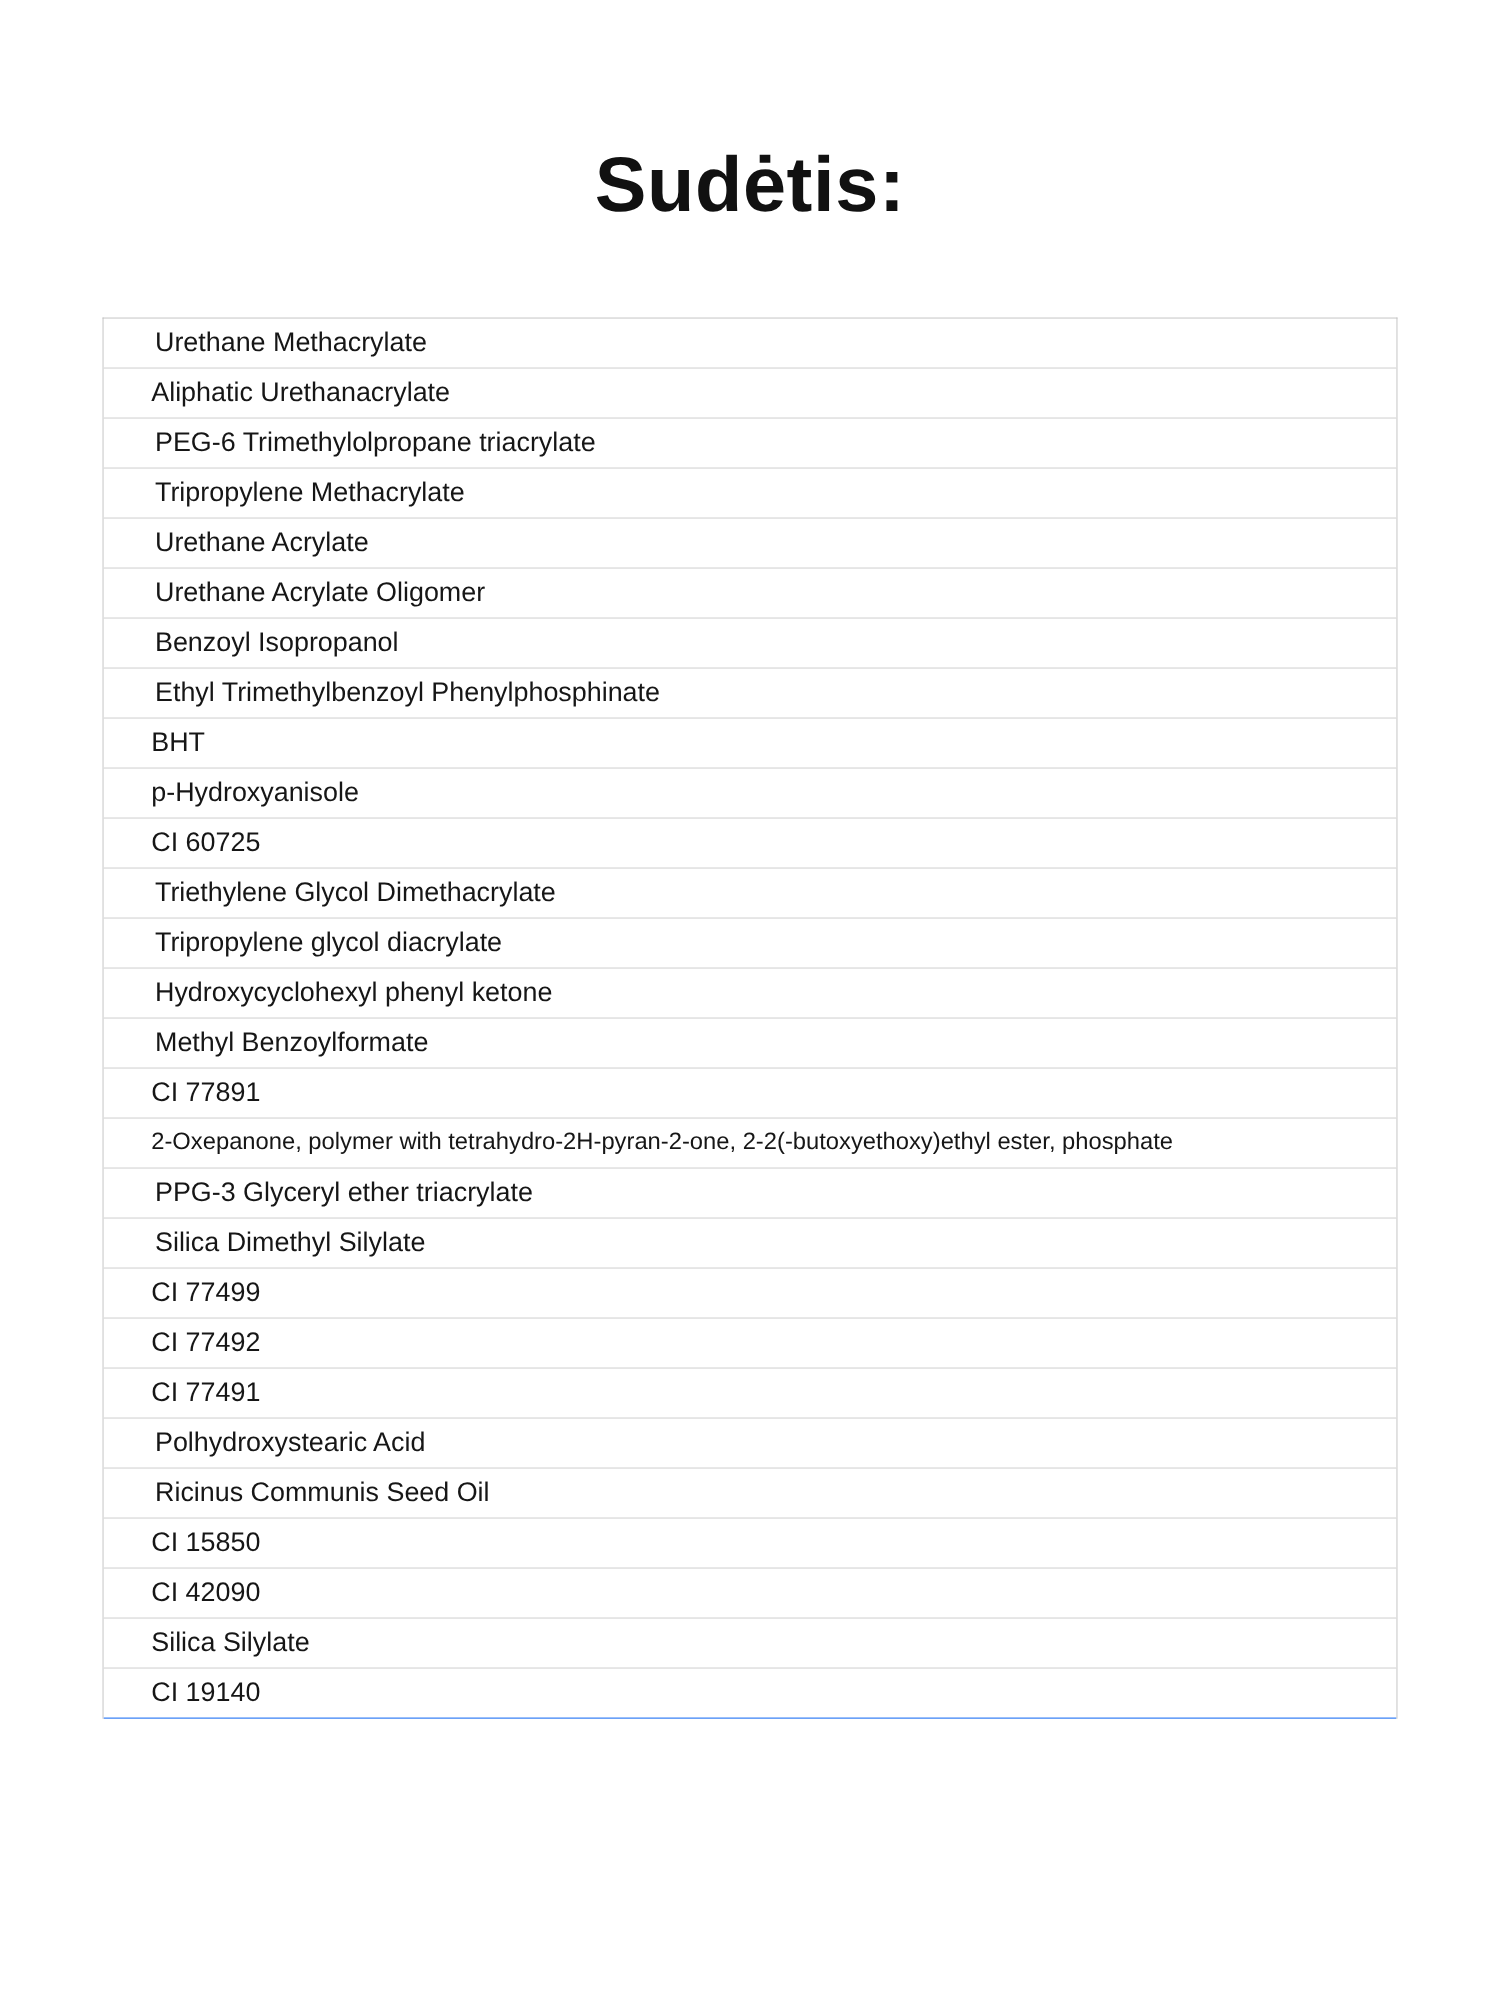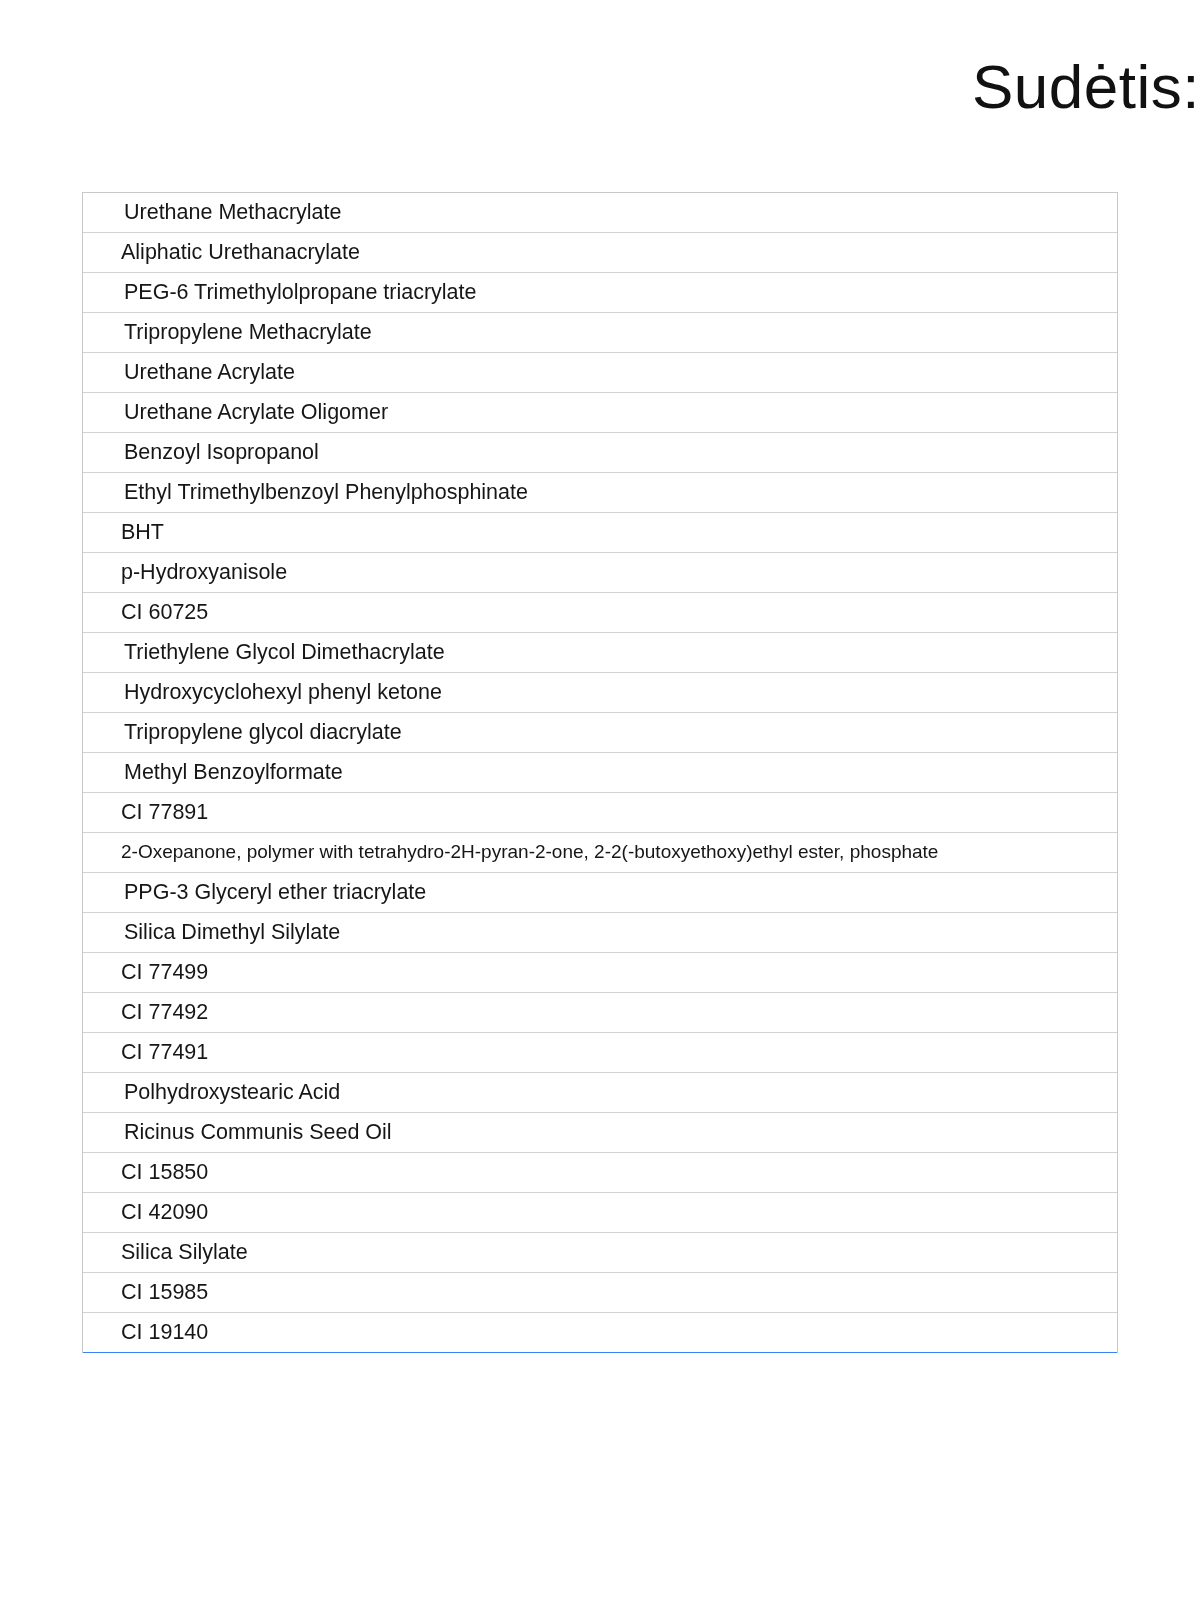--- a/index.html
+++ b/index.html
@@ -15,27 +15,27 @@
     overflow: hidden;
   }
   .page {
     position: relative;
     width: 1200px;
     height: 1600px;
     background: #ffffff;
     box-sizing: border-box;
   }
   .doc-title {
-    text-align: right;
+    text-align: center;
     font-size: 62px;
-    font-weight: 400;
+    font-weight: 700;
     line-height: 1;
     letter-spacing: 0.5px;
     margin: 0;
-    padding-top: 56px;
+    padding-top: 118px;
     color: #111111;
   }
   .table-wrap {
     margin: 16px auto;
     margin-top: 74px;
     width: 1036px;
     border: 1px solid #c9c9c9;
     border-bottom: none;
     box-sizing: border-box;
     background: #ffffff;
@@ -105,24 +105,24 @@
       <div class="ing-row">
         <span class="ing-text">p-Hydroxyanisole</span>
       </div>
       <div class="ing-row">
         <span class="ing-text">CI 60725</span>
       </div>
       <div class="ing-row indent">
         <span class="ing-text">Triethylene Glycol Dimethacrylate</span>
       </div>
       <div class="ing-row indent">
-        <span class="ing-text">Hydroxycyclohexyl phenyl ketone</span>
+        <span class="ing-text">Tripropylene glycol diacrylate</span>
       </div>
       <div class="ing-row indent">
-        <span class="ing-text">Tripropylene glycol diacrylate</span>
+        <span class="ing-text">Hydroxycyclohexyl phenyl ketone</span>
       </div>
       <div class="ing-row indent">
         <span class="ing-text">Methyl Benzoylformate</span>
       </div>
       <div class="ing-row">
         <span class="ing-text">CI 77891</span>
       </div>
       <div class="ing-row long">
         <span class="ing-text">2-Oxepanone, polymer with tetrahydro-2H-pyran-2-one, 2-2(-butoxyethoxy)ethyl ester, phosphate</span>
       </div>
@@ -150,20 +150,17 @@
       <div class="ing-row">
         <span class="ing-text">CI 15850</span>
       </div>
       <div class="ing-row">
         <span class="ing-text">CI 42090</span>
       </div>
       <div class="ing-row">
         <span class="ing-text">Silica Silylate</span>
       </div>
       <div class="ing-row">
-        <span class="ing-text">CI 15985</span>
-      </div>
-      <div class="ing-row">
         <span class="ing-text">CI 19140</span>
       </div>
     </div>
 
 </div>
 
 </body></html>

